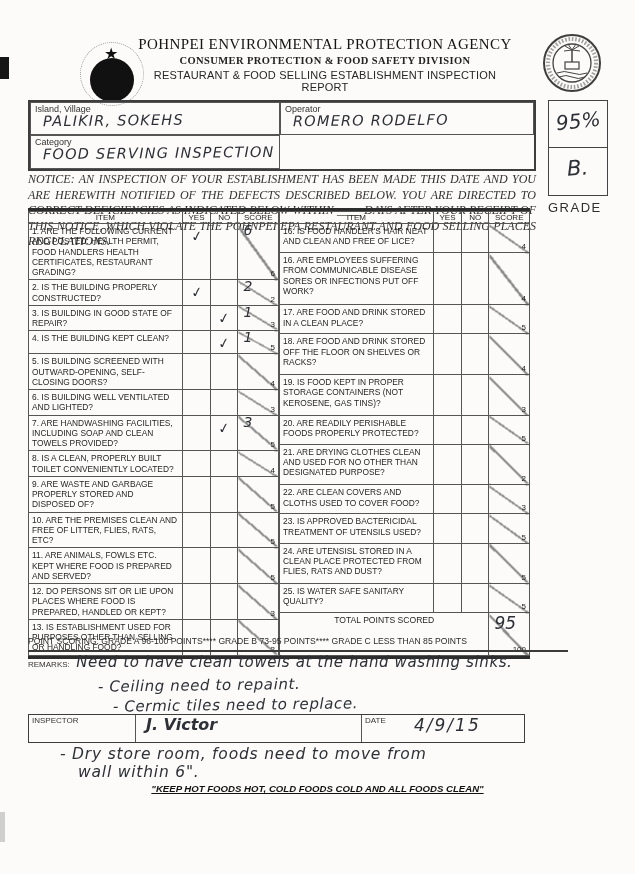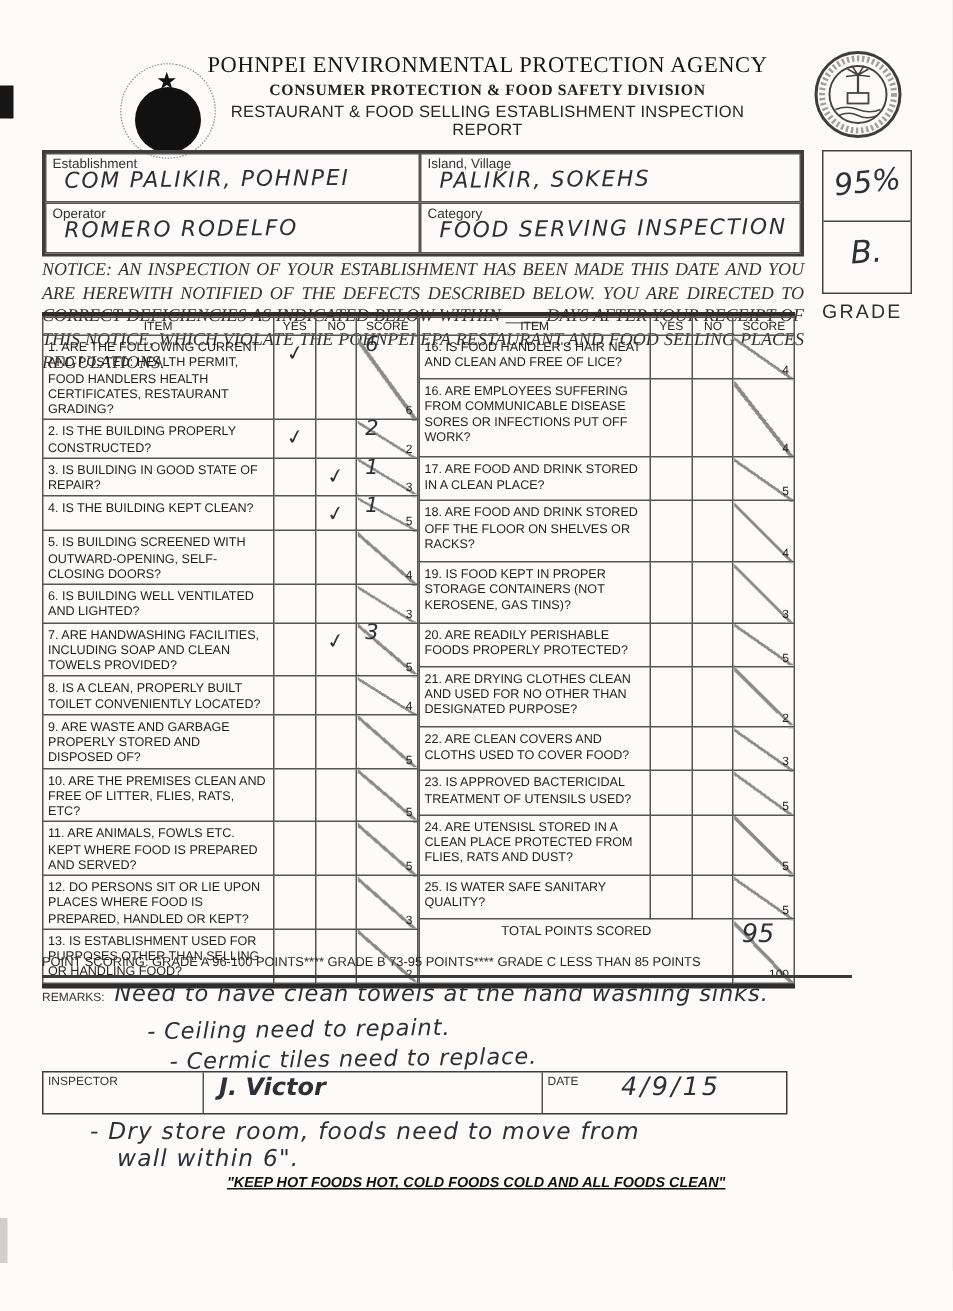--- a/index.html
+++ b/index.html
@@ -109,24 +109,20 @@
         <line x1="31" y1="18" x2="31" y2="30" stroke="#444" stroke-width="1.5"></line>
         <path d="M31 18 L24 14 M31 18 L38 14 M31 18 L23 19 M31 18 L39 19 M31 18 L27 12 M31 18 L35 12" stroke="#444" stroke-width="1" fill="none"></path>
         <rect x="24" y="30" width="14" height="7" fill="none" stroke="#444" stroke-width="1.2"></rect>
         <path d="M16 41 Q23 38 31 41 T46 41" stroke="#444" stroke-width="1" fill="none"></path>
         <path d="M18 45 Q25 42 31 45 T44 45" stroke="#444" stroke-width="1" fill="none"></path>
       </svg>
     </div>
   </div>
 
   <div class="infobox">
-    <div class="cell">
-      <div class="flabel">Establishment</div>
-      <div class="hand fval">COM PALIKIR, POHNPEI</div>
-    </div>
     <div class="cell">
       <div class="flabel">Island, Village</div>
       <div class="hand fval">PALIKIR, SOKEHS</div>
     </div>
     <div class="cell">
       <div class="flabel">Operator</div>
       <div class="hand fval">ROMERO RODELFO</div>
     </div>
     <div class="cell">
       <div class="flabel">Category</div>

